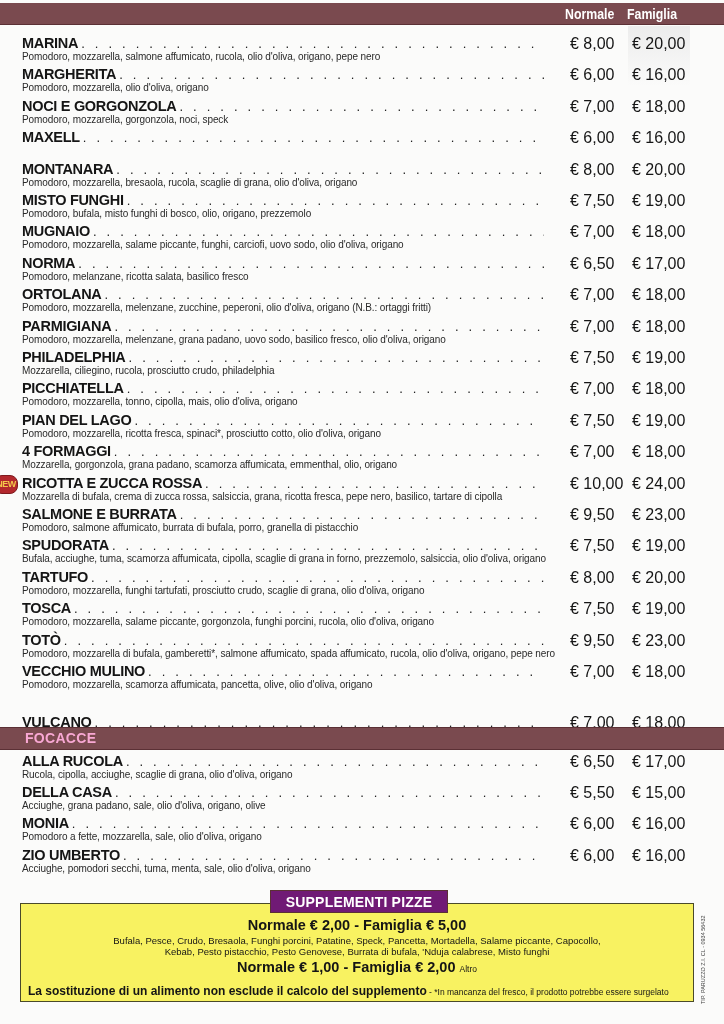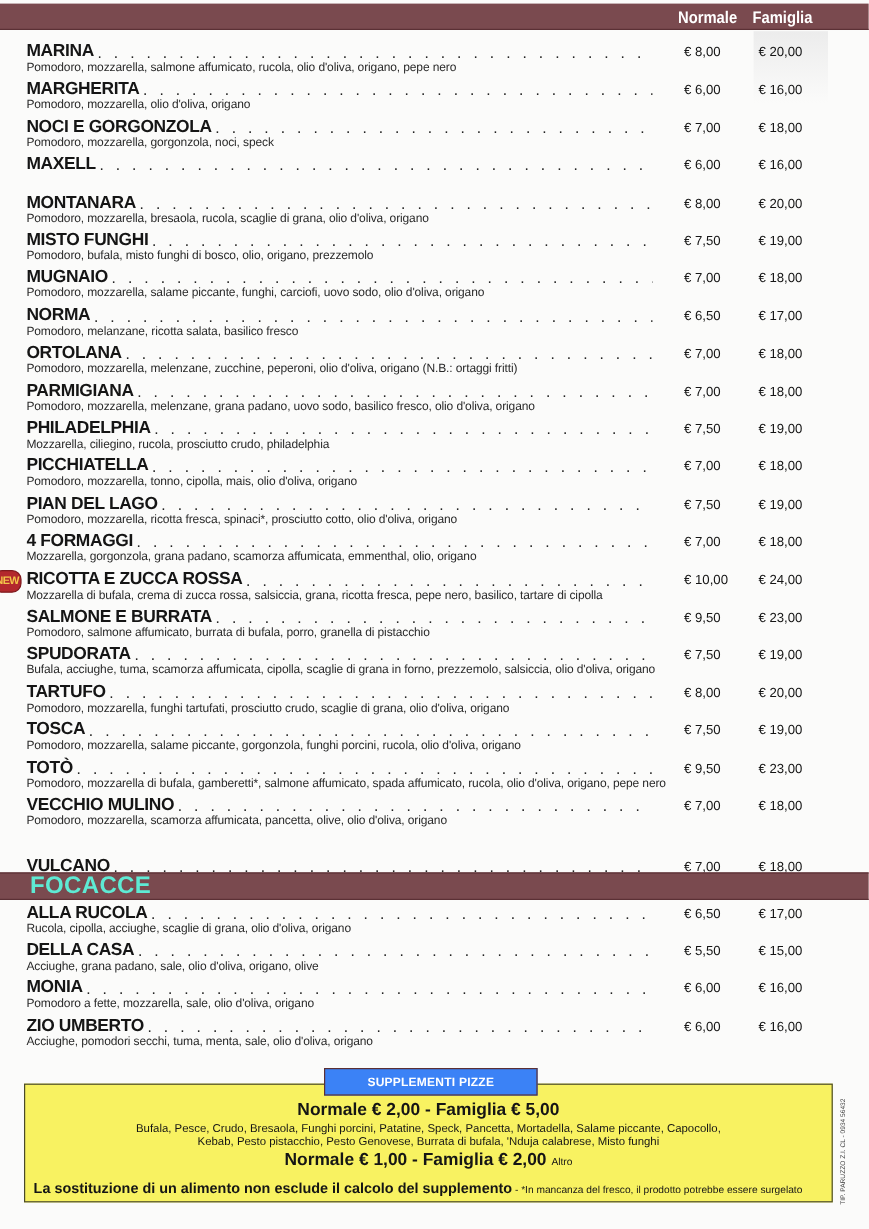--- a/index.html
+++ b/index.html
@@ -42,50 +42,50 @@
   .item-dots {
     flex:1 1 auto; overflow:hidden; white-space:nowrap;
     font-size:13px; letter-spacing:3.2px; line-height:16px; margin-left:3px;
     color:#222;
   }
   .item-desc {
     position:absolute; left:22px; top:17px; font-size:10px; line-height:11px;
     color:#2a2a2a; white-space:nowrap; letter-spacing:-0.1px;
   }
   .price {
-    position:absolute; top:1px; font-size:11px; line-height:18px; white-space:nowrap;
+    position:absolute; top:1px; font-size:16px; line-height:18px; white-space:nowrap;
   }
   .price-normale { left:570px; }
   .price-famiglia { left:632px; }
 
   .new-badge {
     position:absolute; left:-6px; top:1px; width:22px; height:17px;
     background:#b3282d; border-radius:8px; border:1px solid #7e1a1e;
     color:#f3c64a; font-weight:bold; font-size:9px; line-height:17px;
     text-align:center; letter-spacing:-0.5px;
   }
 
   .section-bar {
     position:absolute; left:0; top:727px; width:724px; height:21px;
     background:#7a4a4f;
     border-top:1px solid #5b3035; border-bottom:1px solid #5b3035;
   }
   .section-title {
     position:absolute; left:25px; top:0; line-height:21px;
-    color:#5eead4; font-weight:bold; font-size:20px; letter-spacing:0.3px;
+    color:#f9a8d4; font-weight:bold; font-size:14px; letter-spacing:0.3px;
   }
 
   .supp-box {
     position:absolute; left:20px; top:903px; width:674px; height:99px;
     background:#f8f261; border:1px solid #4a4a2a;
     box-sizing:border-box;
   }
   .supp-title {
     position:absolute; left:270px; top:890px; width:178px; height:23px;
-    background:#3b82f6; color:#fff; font-weight:bold; font-size:10px;
+    background:#701a75; color:#fff; font-weight:bold; font-size:14px;
     line-height:23px; text-align:center; letter-spacing:0.2px;
     border:1px solid #5b3035; box-sizing:border-box;
   }
   .supp-line {
     position:absolute; left:20px; width:674px; text-align:center; white-space:nowrap;
   }
   .supp-price1 { top:917px; font-weight:bold; font-size:14.5px; line-height:17px; }
   .supp-list1 { top:935px; font-size:9.5px; line-height:11px; }
   .supp-list2 { top:946px; font-size:9.5px; line-height:11px; }
   .supp-price2 { top:959px; font-weight:bold; font-size:14.5px; line-height:17px; }

